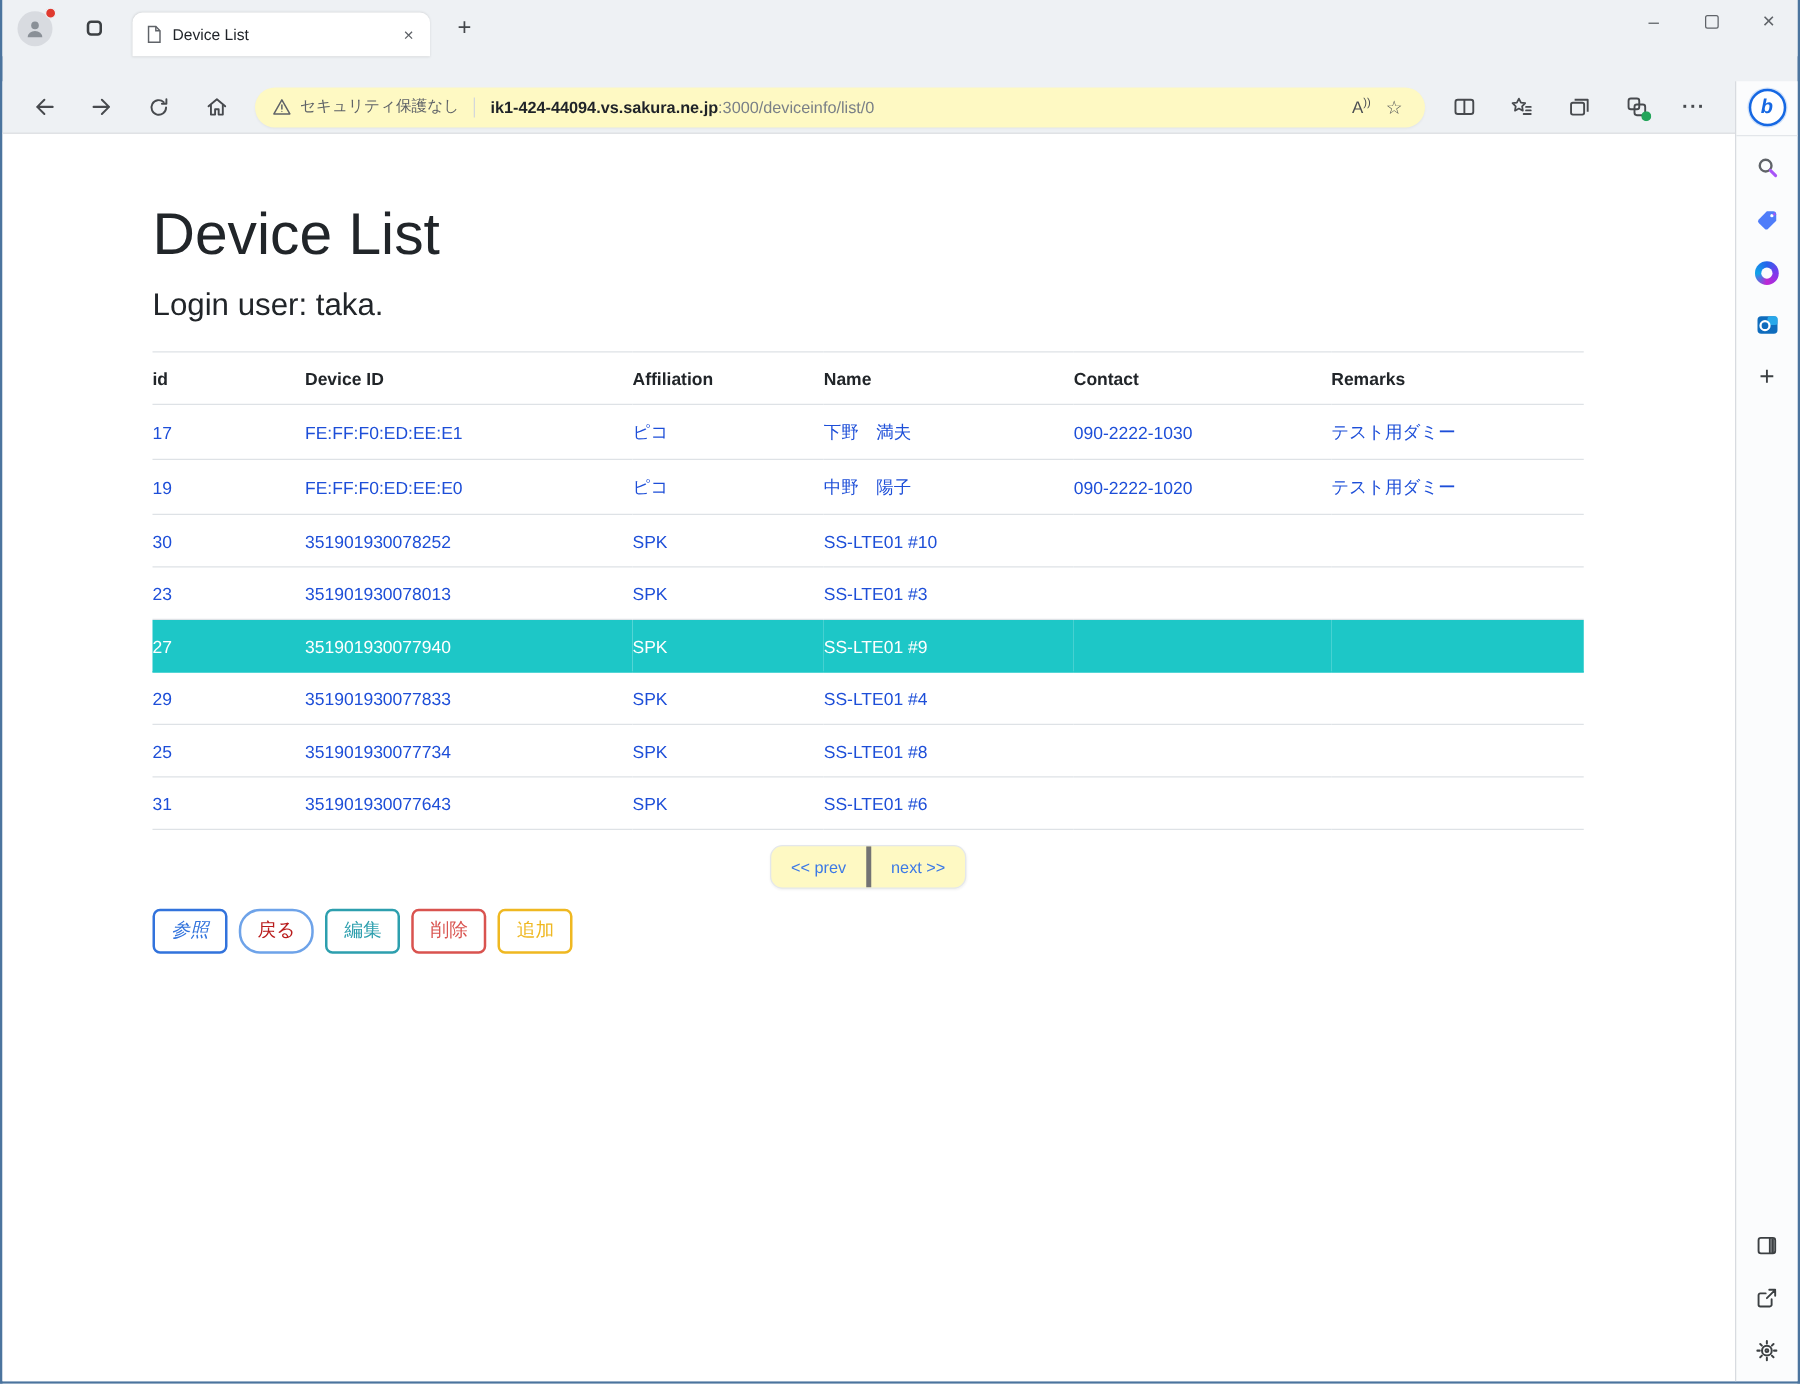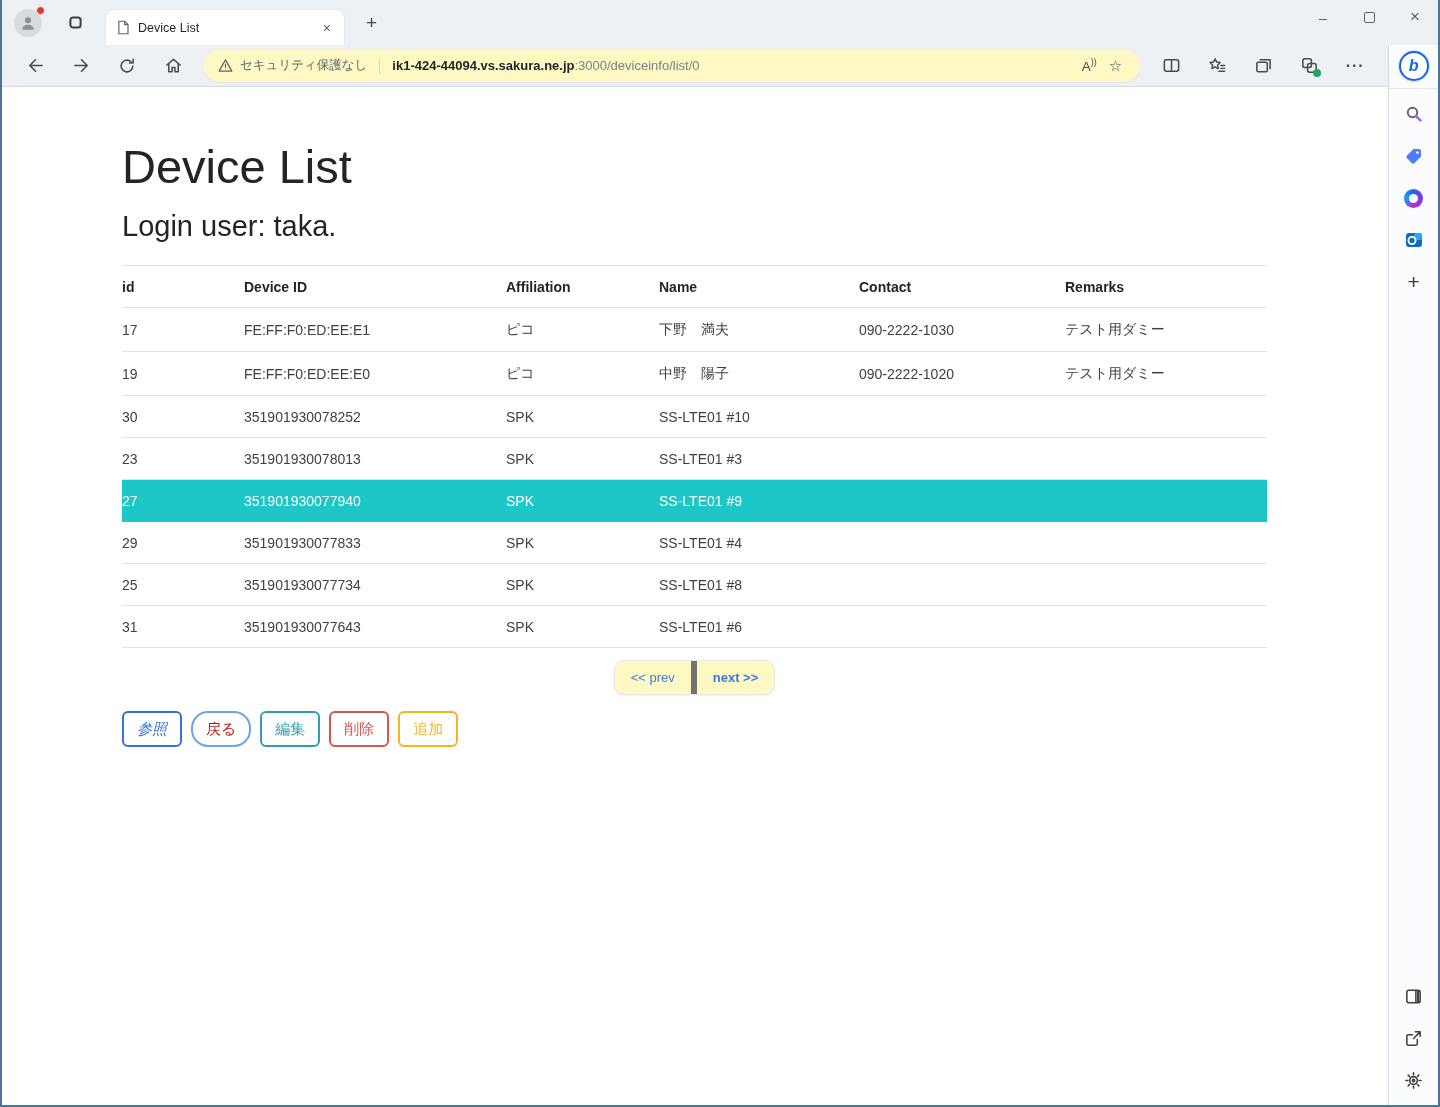--- a/index.html
+++ b/index.html
@@ -1,20 +1,20 @@
 <!DOCTYPE html>
 <html style="--hl: #1dc7c7;"><head>
 <meta charset="utf-8">
 <style>
   * { box-sizing: border-box; margin: 0; padding: 0; }
   html, body { width: 1440px; height: 1107px; overflow: hidden; }
   body { font-family: "Liberation Sans", "DejaVu Sans", sans-serif; background: #eef1f4; }
 
   .window { width: 1440px; height: 1107px; display: flex; flex-direction: column;
-            border-left: 2px solid #4b749e; border-right: 2px solid #4b749e; border-bottom: 2px solid #4b749e; }
+            border-left: 2px solid #4b749e; border-right: 2px solid #4b749e; border-bottom: 2px solid #4b749e; gap: 20px; }
 
   
   .tabstrip { height: 45px; background: #eef1f4; display: flex; align-items: center; flex: none; }
   .avatar { position: relative; width: 28px; height: 28px; margin-left: 12px; border-radius: 50%;
             background: #d8dbe0; display: flex; align-items: center; justify-content: center; cursor: pointer; }
   .avatar svg { display: block; }
   .notif-dot { position: absolute; top: -3px; right: -3px; width: 9px; height: 9px; border-radius: 50%;
                background: #e03a2f; border: 1px solid #eef1f4; }
   .tab-actions { width: 22px; height: 22px; margin-left: 22px; display: flex; align-items: center; justify-content: center; cursor: pointer; }
   .tab { align-self: flex-end; height: 35px; width: 238px; margin-left: 20px; background: #ffffff;
@@ -47,35 +47,35 @@
   .url .host { color: #1f2328; font-weight: 600; }
   .url .path { color: #7a8087; }
   .ra { font-size: 13.5px; color: #4a4d52; padding: 0 10px; cursor: pointer; white-space: nowrap; }
   .ra .paren { font-size: 9px; vertical-align: super; }
   .fav-star { font-size: 15px; color: #4a4d52; padding: 0 8px 0 2px; cursor: pointer; }
 
   .content { flex: 1; background: #ffffff; border-top: 1px solid #d6d9dd; overflow: hidden; }
   .page-inner { padding: 52px 0 0 120px; width: 1270px; }
 
   h1.page-title { font-size: 47px; font-weight: 500; color: #212529; letter-spacing: 0; }
-  .login-line { font-size: 29px; color: #212529; margin-top: 16px; }
+  .login-line { font-size: 25px; color: #212529; margin-top: 16px; }
 
   table.devices { border-collapse: collapse; width: 1145px; margin-top: 22px; table-layout: fixed; }
   table.devices th { font-size: 14px; font-weight: 700; color: #212529; text-align: left;
                      padding: 13px 0 12px 0; border-top: 1px solid #dee2e6; border-bottom: 1px solid #dee2e6; }
-  table.devices td { font-size: 14px; color: #404040; padding: 13px 0 12px 0; border-bottom: 1px solid #dee2e6; }
+  table.devices td { font-size: 14px; color: #1d4ed8; padding: 13px 0 12px 0; border-bottom: 1px solid #dee2e6; }
   table.devices th:first-child, table.devices td:first-child { text-align: left; }
   tr.selected td { background: var(--hl, #1dc7c7); color: #ffffff; border-bottom-color: var(--hl, #1dc7c7); }
   tbody tr { cursor: pointer; }
 
   .pager-wrap { width: 1145px; text-align: center; margin-top: 12px; }
   .pager { display: inline-flex; background: #fef9c3; border: 1px solid #e4e7eb; border-radius: 10px;
            overflow: hidden; box-shadow: 0 1px 2px rgba(0,0,0,.06); align-items: center; }
   .pager a { padding: 9px 16px; font-size: 13px; color: #3c79e6; text-decoration: none; cursor: pointer; }
-  .pager a + a { border-left: 6px solid #737373; font-weight: bold; }
+  .pager a + a { border-left: 4px solid #737373; }
 
   .actions { display: flex; gap: 9px; margin-top: 16px; }
   .actions button { background: #fff; border: 2px solid; border-radius: 6px; padding: 7px 13px;
                     font-size: 15px; font-family: inherit; cursor: pointer; line-height: 1.2; }
 
   
   .sidebar { width: 50px; background: #fbfcfd; border-left: 1px solid #d8dbe0; display: flex;
              flex-direction: column; align-items: center; }
   .bing-btn { width: 30px; height: 30px; margin-top: 6px; border-radius: 50%; border: 2px solid #1668e3;
               color: #1668e3; font-weight: 700; font-style: italic; font-size: 16px; display: flex;

